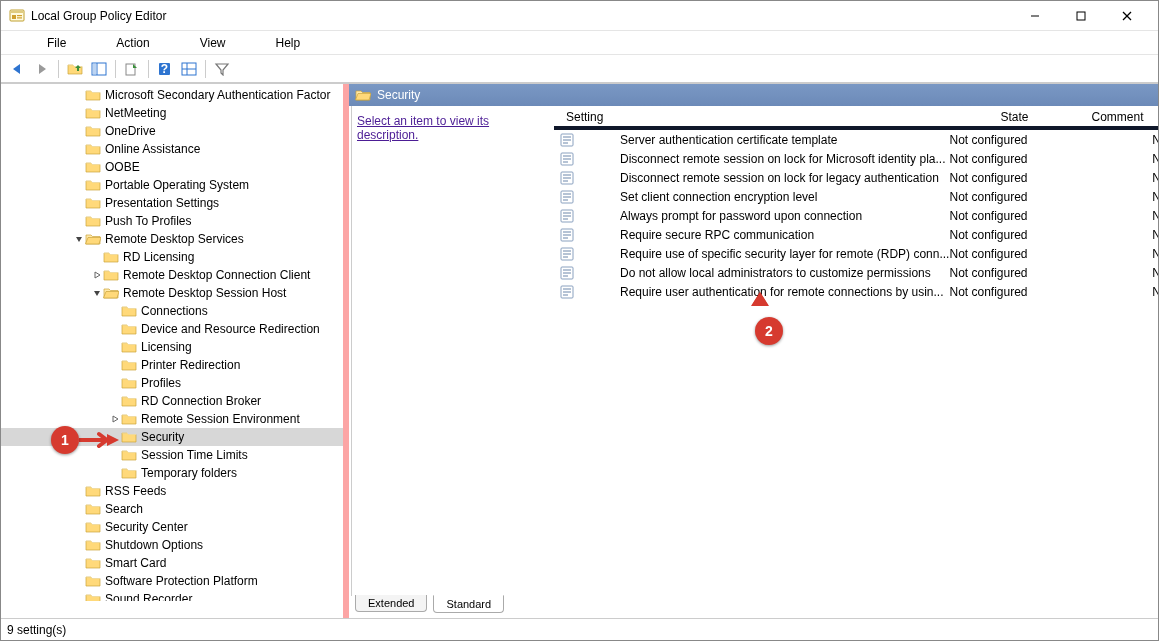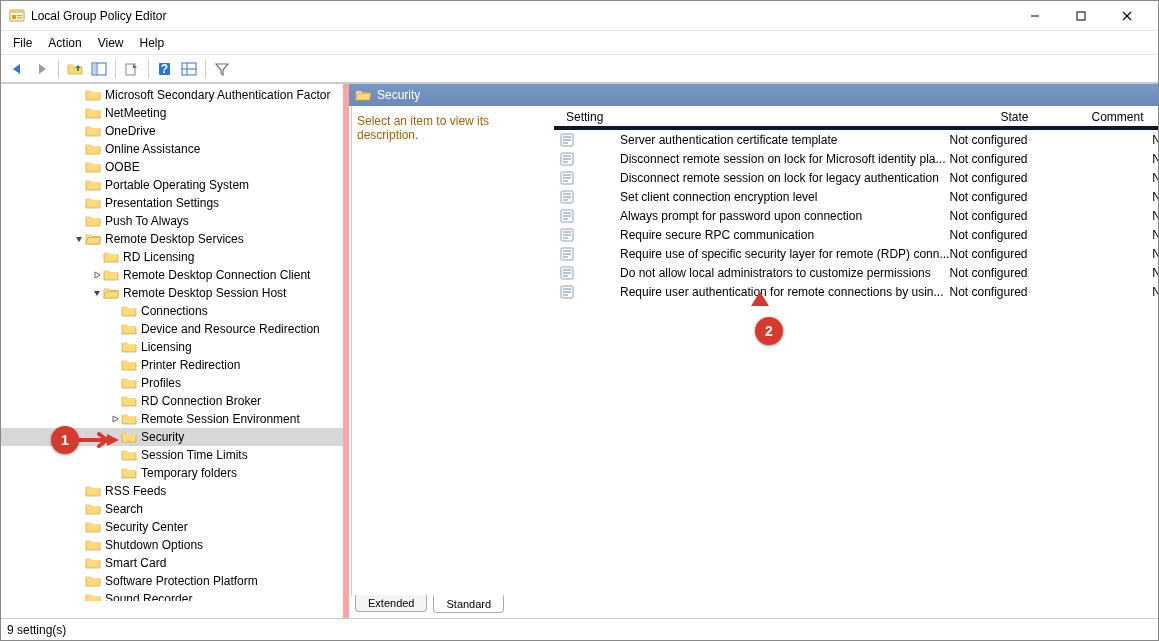--- a/index.html
+++ b/index.html
@@ -7,21 +7,21 @@
 
 
 .titlebar { height: 30px; display: flex; align-items: center; padding: 0 8px; background: #fff; border-bottom: 1px solid #e5e5e5; }
 .titlebar .icon { width: 16px; height: 16px; margin-right: 6px; }
 .titlebar .title { flex: 1; color: #000; }
 .winbtns { display: flex; }
 .winbtns div { width: 46px; height: 30px; display: flex; align-items: center; justify-content: center; color: #000; cursor: pointer; }
 
 
 .menubar { height: 24px; display: flex; align-items: center; padding: 0 4px; border-bottom: 1px solid #e5e5e5; }
-.menubar span { padding: 2px 8px; cursor: pointer; }
+.menubar span { padding: 2px 8px; cursor: pointer; margin-left: 34px; }
 
 
 .toolbar { height: 28px; display: flex; align-items: center; padding: 2px 6px; gap: 2px; border-bottom: 1px solid #ccc; }
 .toolbar .tbtn { width: 22px; height: 22px; display: flex; align-items: center; justify-content: center; border: 1px solid transparent; }
 .toolbar .sep { width: 1px; height: 18px; background: #ccc; margin: 0 3px; }
 
 
 .main { flex: 1; display: flex; overflow: hidden; border-top: 1px solid #ccc; }
 
 
@@ -33,21 +33,21 @@
 .tree .twisty { width: 12px; display: inline-flex; justify-content: center; color: #555; font-size: 9px; }
 .tree .ficon { width: 16px; height: 14px; margin-right: 4px; flex-shrink: 0; }
 .tree .row.selected { background: #d7d7d7; }
 .tree-hscroll { height: 17px; overflow-x: scroll; overflow-y: hidden; }
 .tree-hscroll .wide { width: 500px; height: 1px; }
 
 
 .rpane { flex: 1; display: flex; flex-direction: column; position: relative; }
 .rpane-header { height: 22px; background: linear-gradient(#7a98c4, #6c8ab8); color: #fff; display: flex; align-items: center; padding: 0 6px; gap: 6px; }
 .rpane-body { flex: 1; display: flex; overflow: hidden; }
-.desc-col { width: 205px; padding: 8px; color: #a16207; }
+.desc-col { width: 205px; padding: 8px; color: #4c1d95; text-decoration: underline; }
 .settings-col { flex: 1; display: flex; flex-direction: column; overflow: hidden; }
 .shead { display: flex; height: 24px; border-bottom: 4px solid #0f172a; cursor:default; }
 .shead div { padding: 4px 12px; color: #000; }
 .shead .c1 { flex: 1; }
 .shead .c2 { width: 130px; text-align: center; }
 .shead .c3 { width: 110px; padding-right: 18px; }
 .slist { flex: 1; overflow: auto; }
 .srow { display: flex; height: 19px; align-items: center; cursor: pointer; }
 .srow .sicon { width: 16px; height: 14px; margin: 0 4px 0 6px; flex-shrink: 0; }
 .srow .c1 { flex: 1; overflow: hidden; text-overflow: ellipsis; white-space: nowrap; margin-left: 40px; }
@@ -254,21 +254,21 @@
               </svg>
               <span>Presentation Settings</span>
             </div>
           </li>
           <li>
             <div class="row" style="padding-left: 72px;">
               <span class="twisty"></span>
               <svg class="ficon">
                 <use href="#folder"></use>
               </svg>
-              <span>Push To Always</span>
+              <span>Push To Profiles</span>
             </div>
           </li>
           <li>
             <div class="row" style="padding-left: 72px;">
               <span class="twisty">
                 <svg width="8" height="8">
                   <path d="M1 2 L7 2 L4 7 Z" fill="#444"></path>
                 </svg>
               </span>
               <svg class="ficon">

